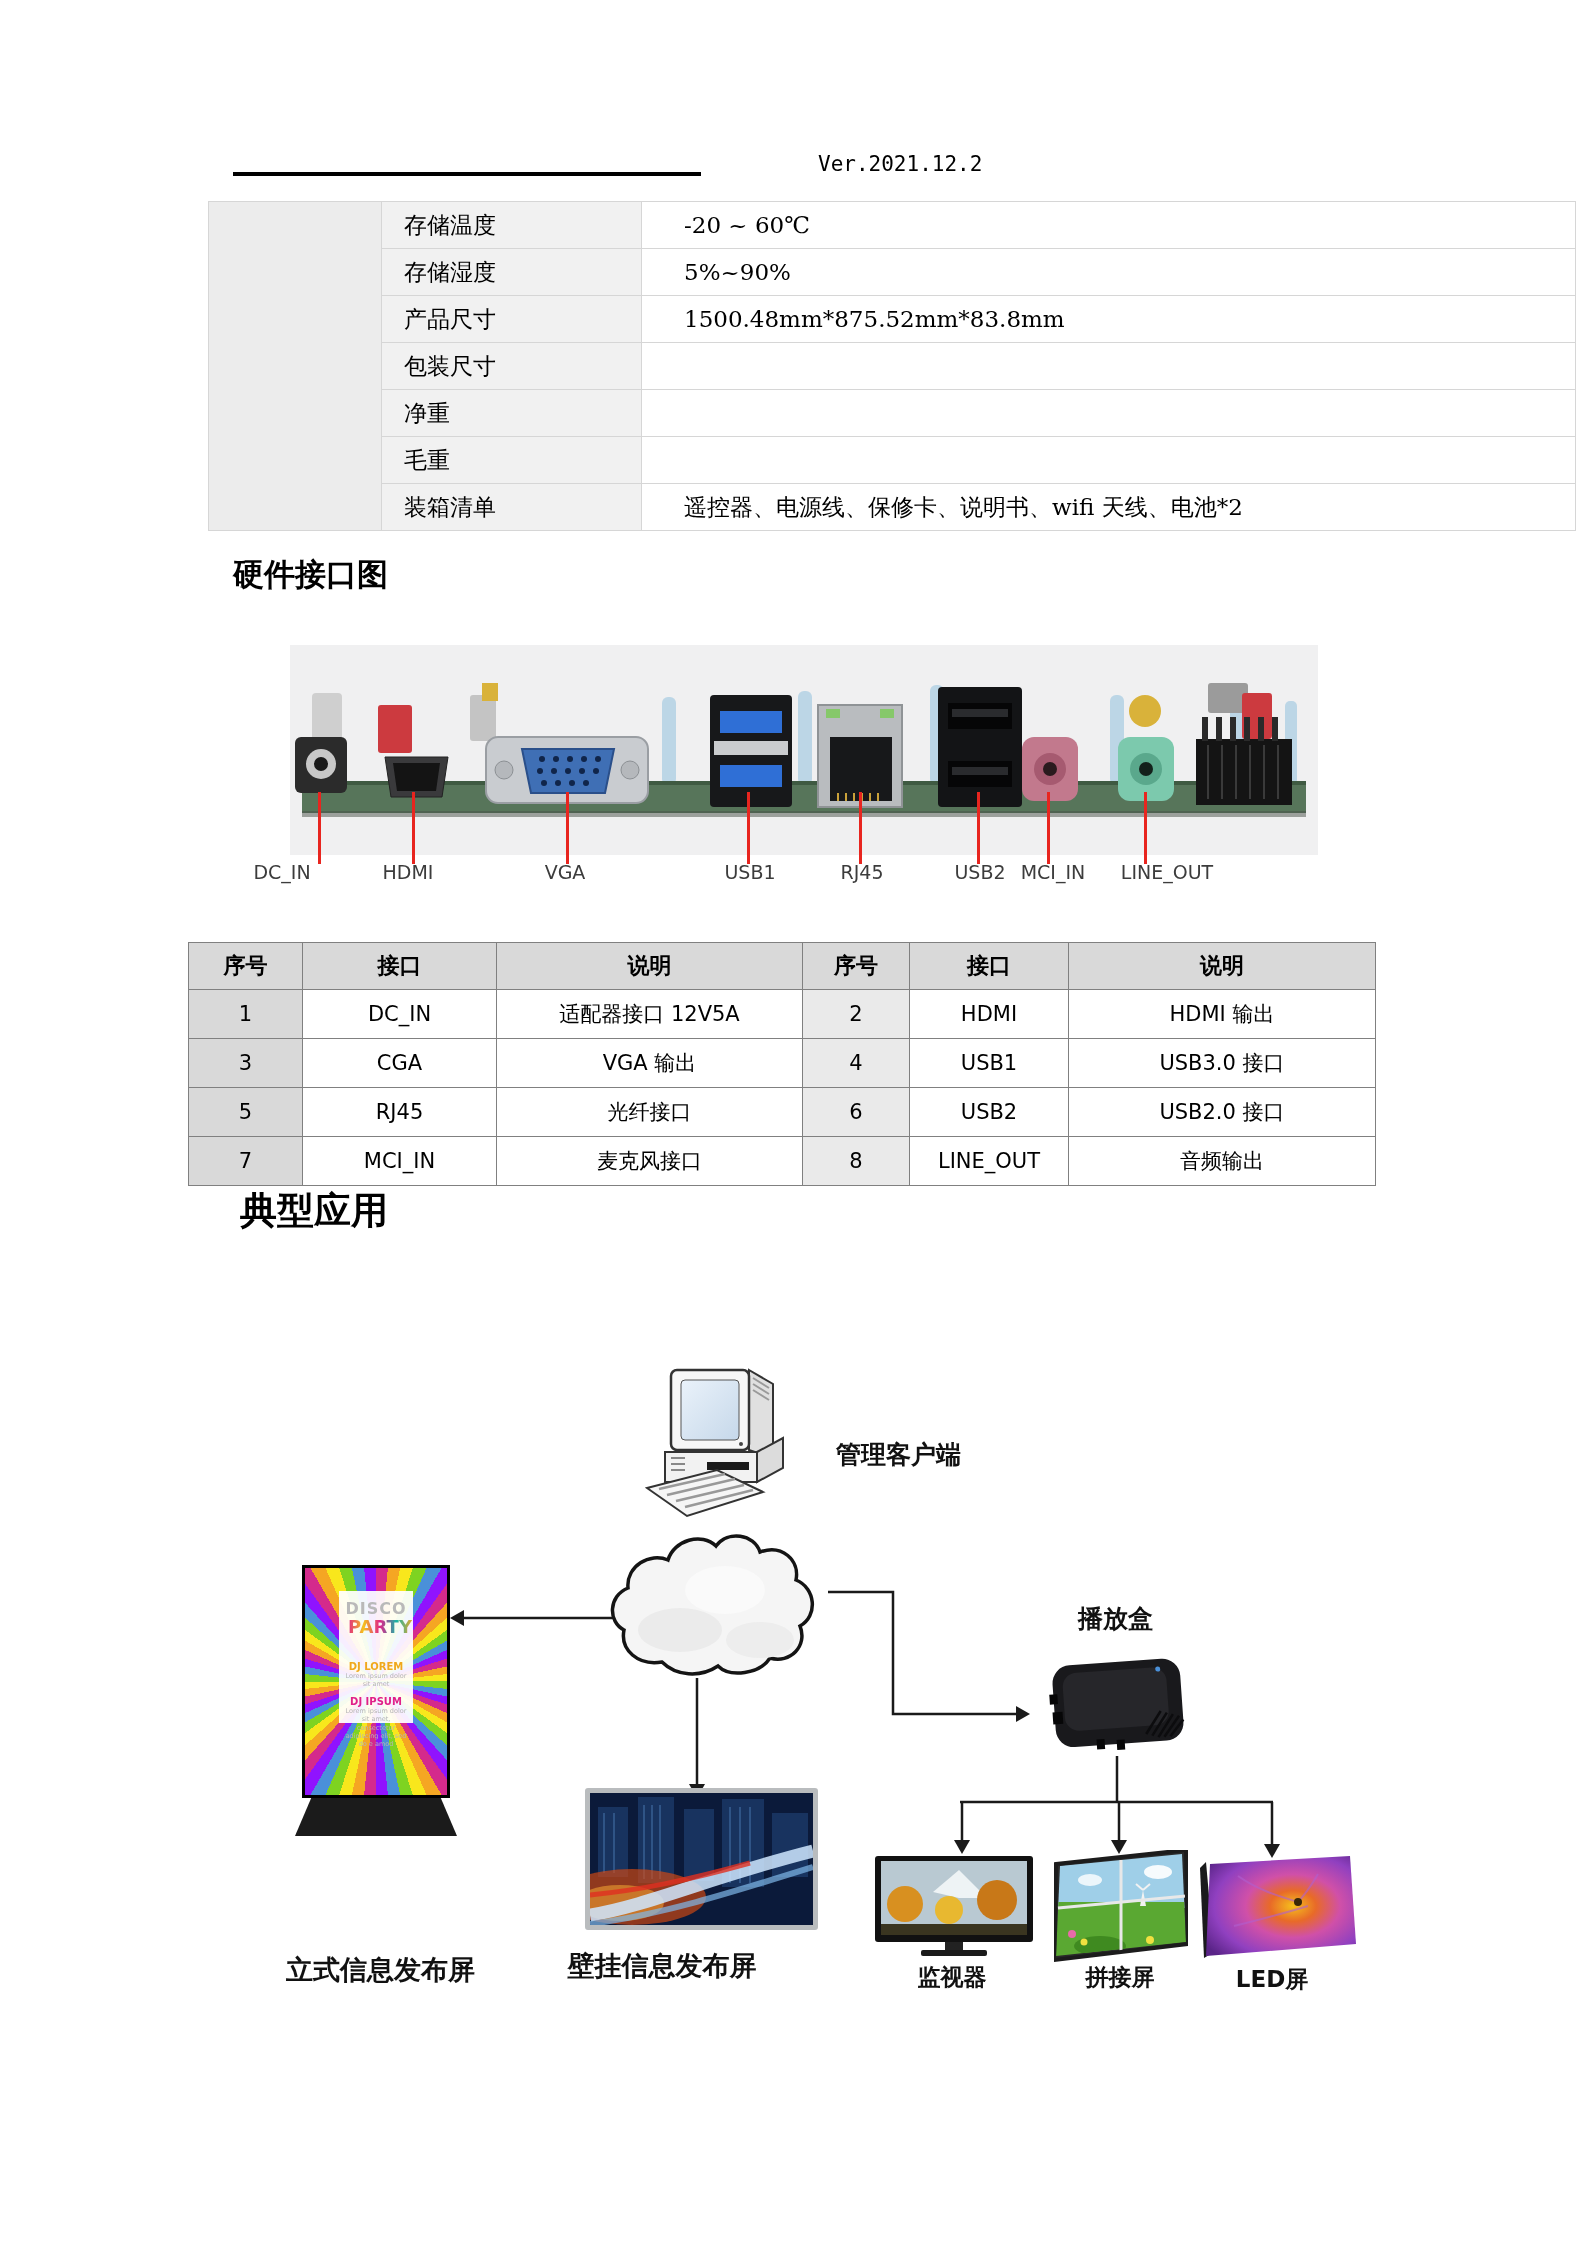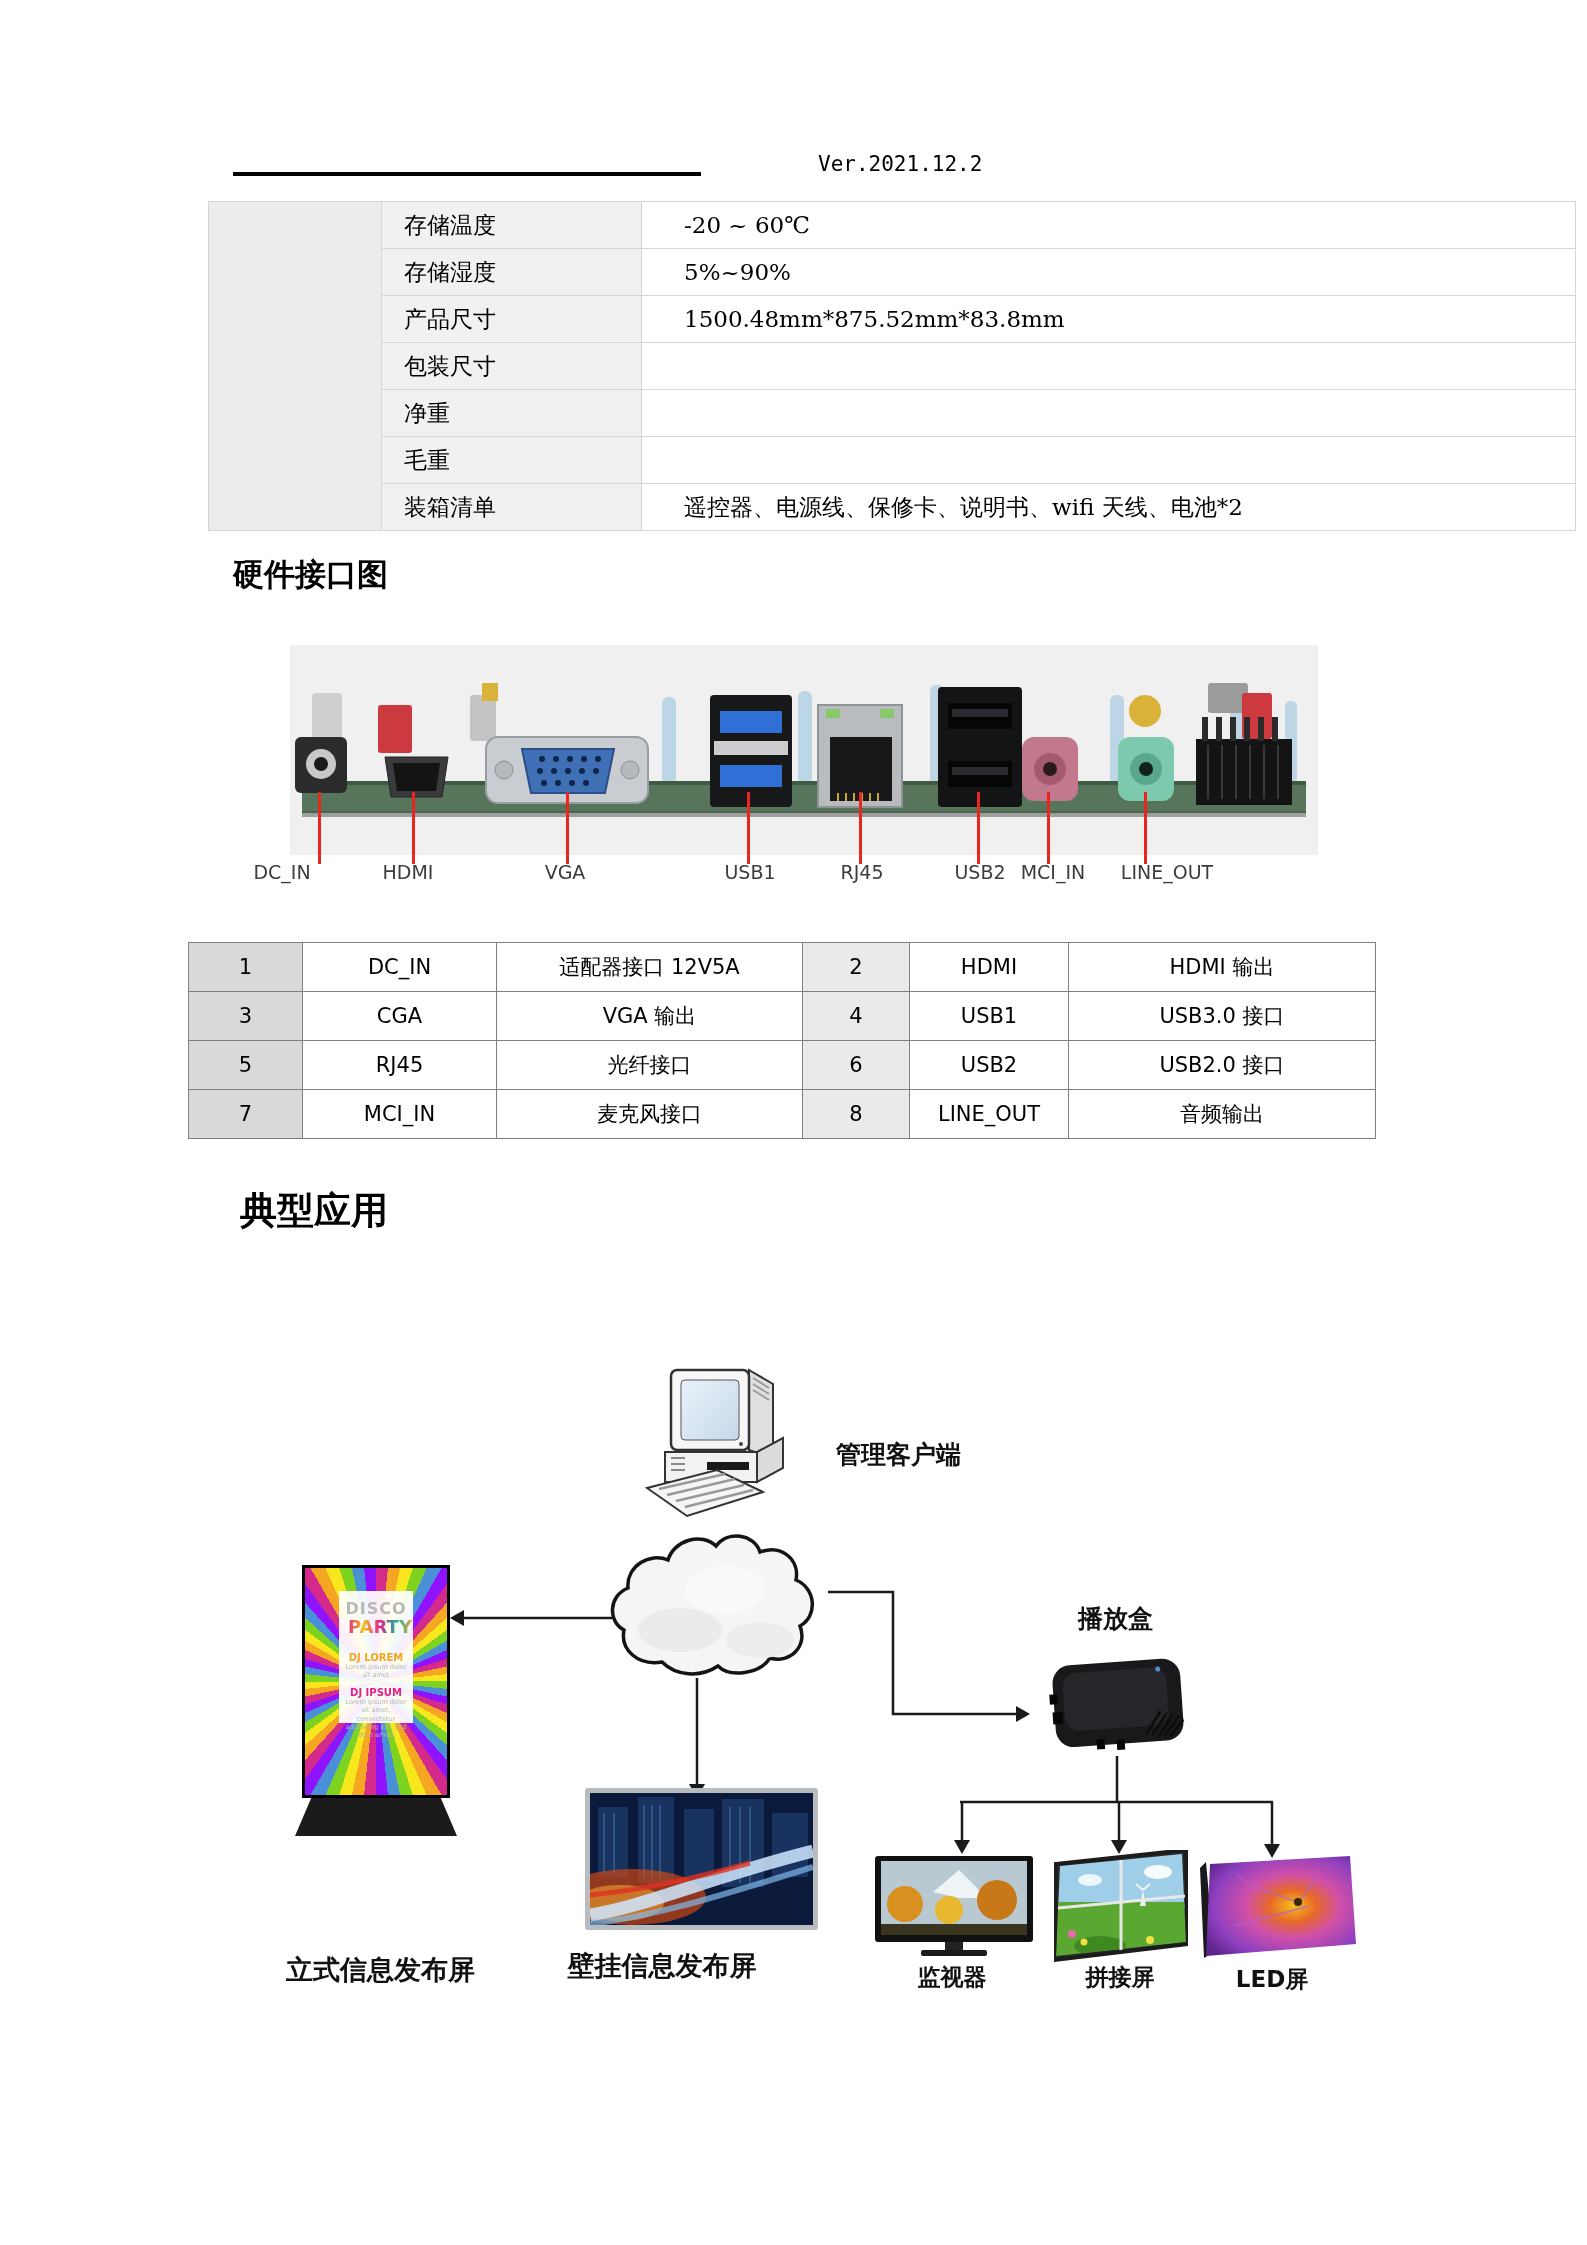--- a/index.html
+++ b/index.html
@@ -68,21 +68,21 @@
            #d42a8c 0deg 6deg,#f5a623 6deg 12deg,#f8e71c 12deg 18deg,
            #7ed321 18deg 24deg,#4a90d9 24deg 30deg,#9013fe 30deg 36deg);}
   .poster-card{position:absolute;left:37px;top:26px;width:74px;height:132px;
                background:rgba(255,255,255,.93);text-align:center;padding-top:10px;box-sizing:border-box;}
   .p-disco{font-size:16px;font-weight:bold;color:#b9b9b9;letter-spacing:1px;line-height:1;}
   .p-party{font-size:18px;font-weight:bold;line-height:1.1;color:#d4218a;margin-left:8px;}
   @supports ((-webkit-background-clip:text) or (background-clip:text)){
     .p-party{background:linear-gradient(90deg,#e0218a,#f5c21c,#e0218a,#18b5a5,#f5a623);
              -webkit-background-clip:text;background-clip:text;-webkit-text-fill-color:transparent;color:#d4218a;}
   }
-  .p-dj1{margin-top:15px;font-size:10px;font-weight:bold;color:#f0a81c;line-height:1.1;}
+  .p-dj1{margin-top:24px;font-size:10px;font-weight:bold;color:#f0a81c;line-height:1.1;}
   .p-dj2{margin-top:7px;font-size:10px;font-weight:bold;color:#e0218a;line-height:1.1;}
   .p-small{font-size:6.5px;color:#b5b5b5;line-height:1.3;padding:0 3px;}
   .kiosk-panel{height:104px;background:#141414;text-align:center;}
   .brand{display:inline-block;margin-top:8px;font-size:7px;letter-spacing:2px;color:#5a5a5a;}
   .kiosk-base{position:relative;left:-7px;width:162px;height:38px;background:#1b1b1b;
               clip-path:polygon(10% 0,90% 0,100% 100%,0 100%);}
 </style>
 </head>
 <body>
 
@@ -253,20 +253,28 @@
   <table class="iface">
     <colgroup>
       <col style="width:114px">
         <col style="width:194px">
         <col style="width:306px">
       <col style="width:107px">
         <col style="width:159px">
         <col style="width:307px">
     </colgroup>
     <tbody>
+        <tr>
+      <th>序号</th>
+      <th>接口</th>
+      <th>说明</th>
+      <th>序号</th>
+      <th>接口</th>
+      <th>说明</th>
+    </tr>
     <tr>
       <td class="numL">1</td>
       <td>DC_IN</td>
       <td>适配器接口 12V5A</td>
       <td class="numR">2</td>
       <td>HDMI</td>
       <td>HDMI 输出</td>
     </tr>
     <tr>
       <td class="numL">3</td>

